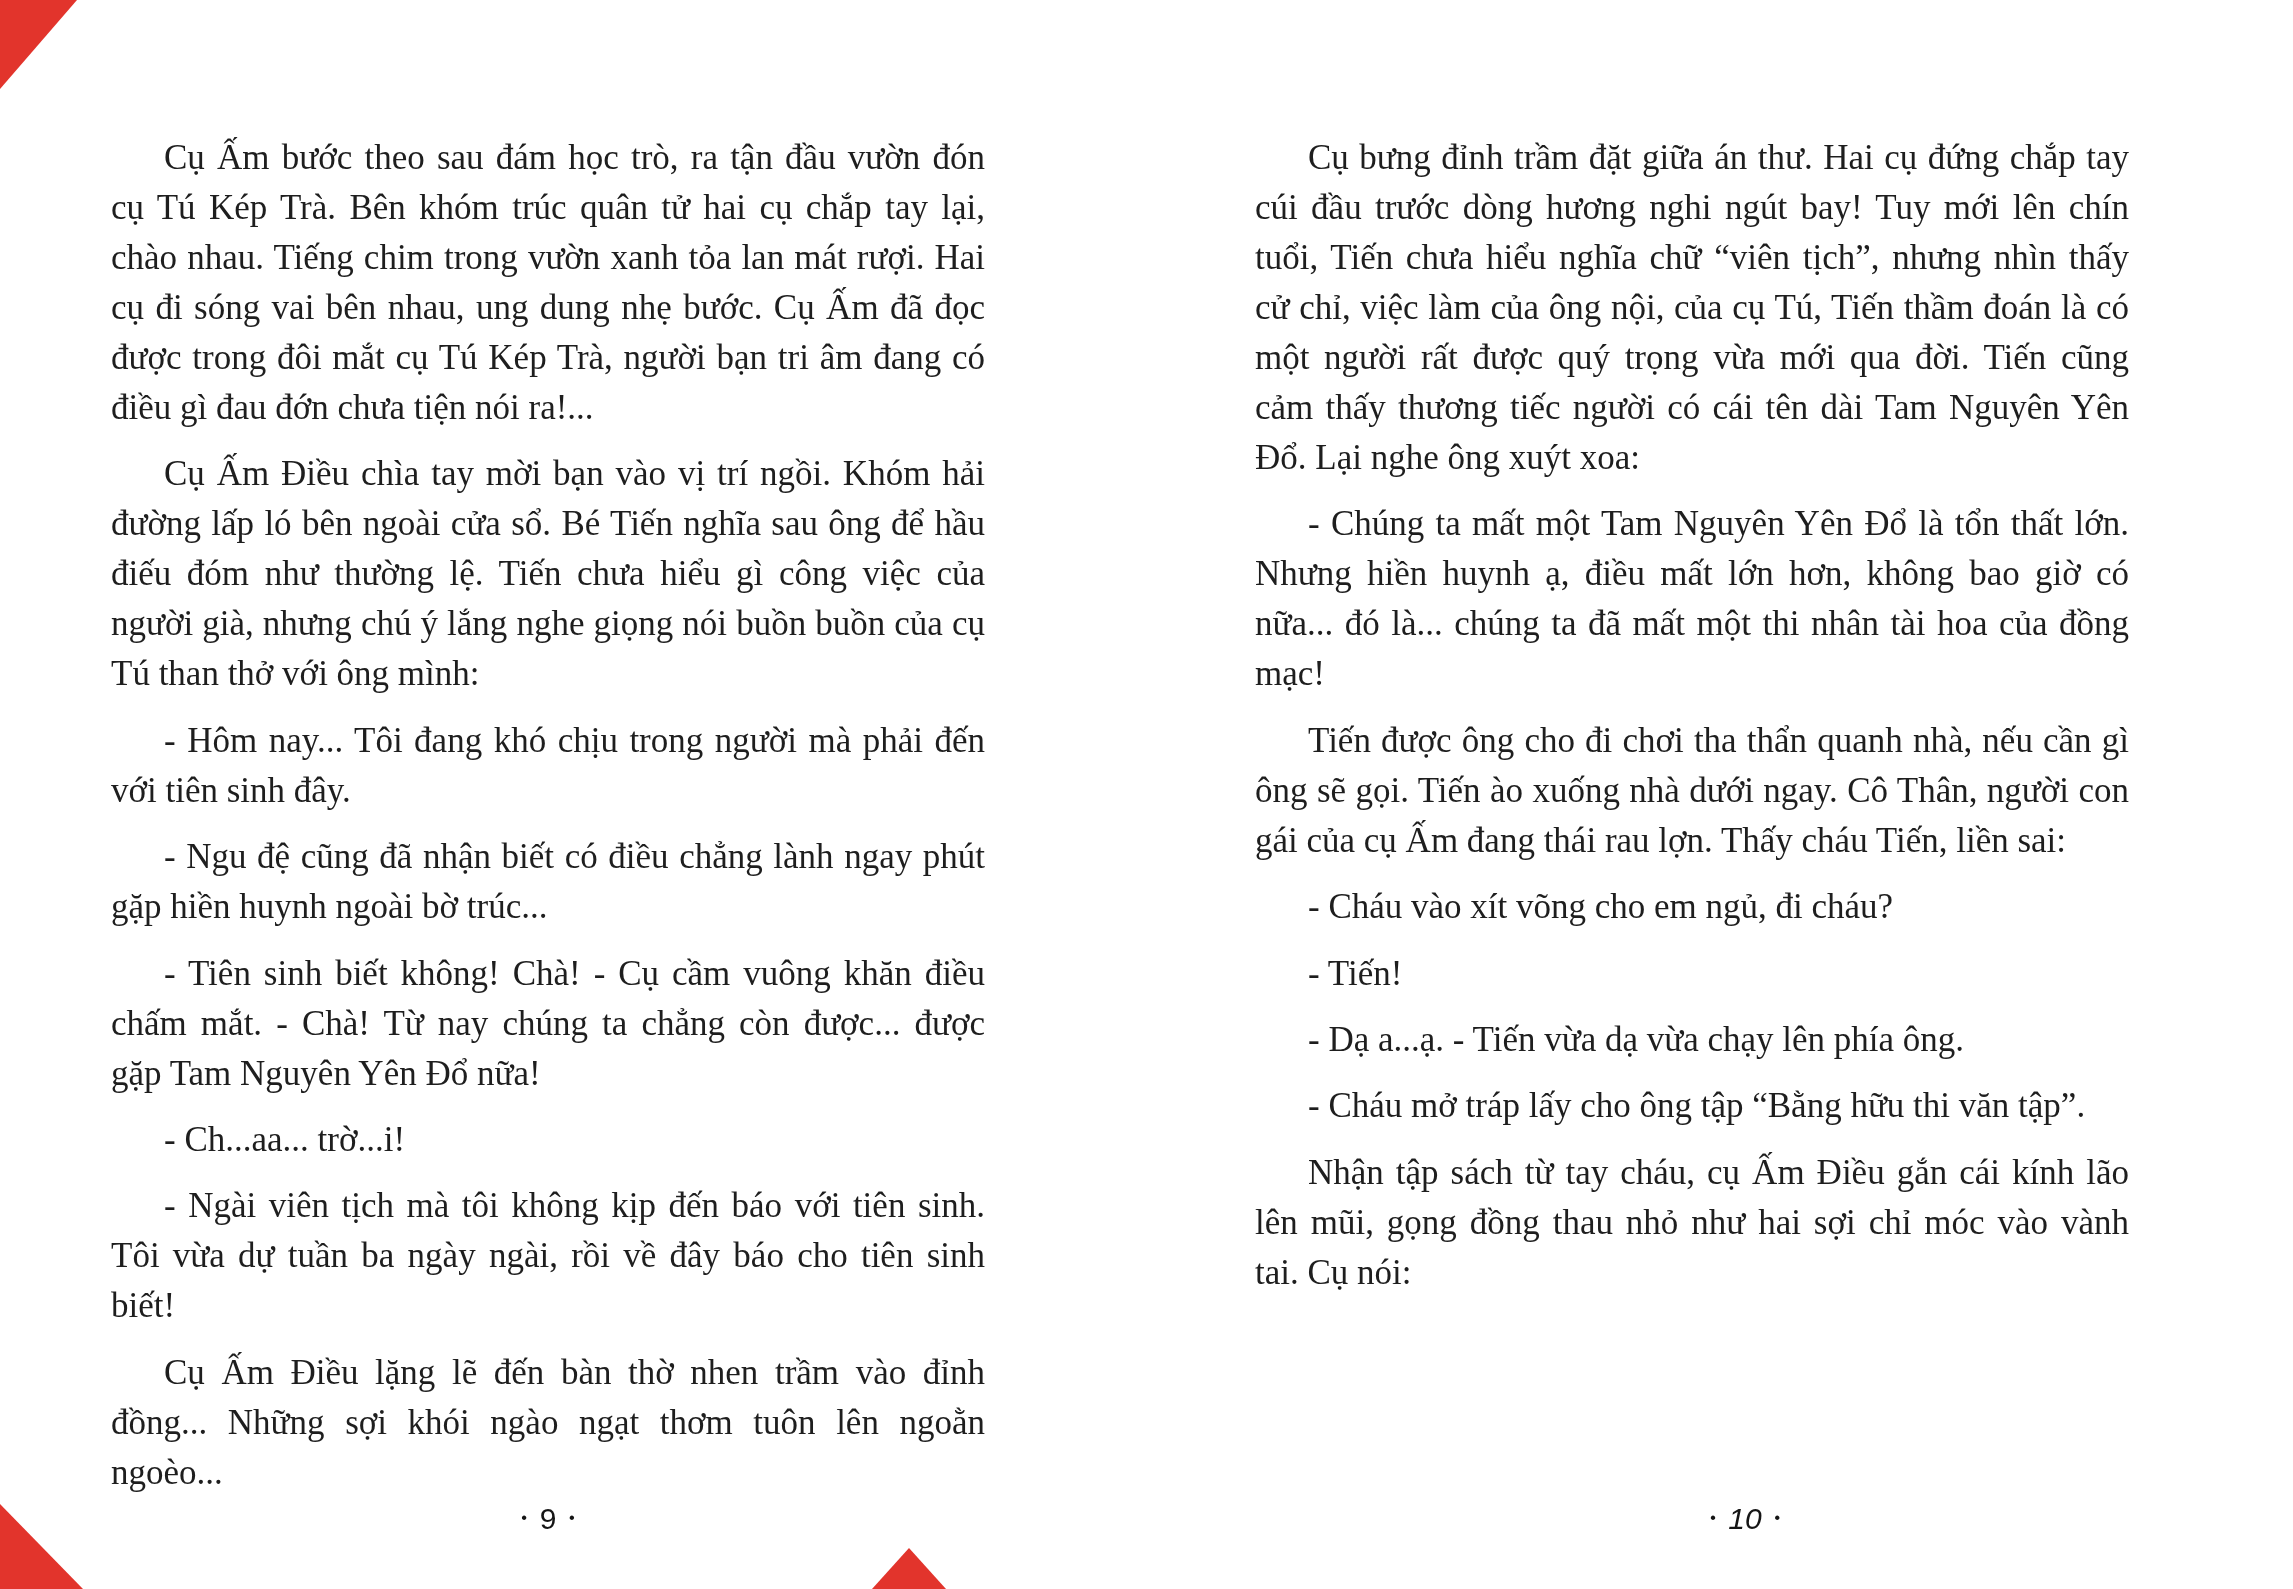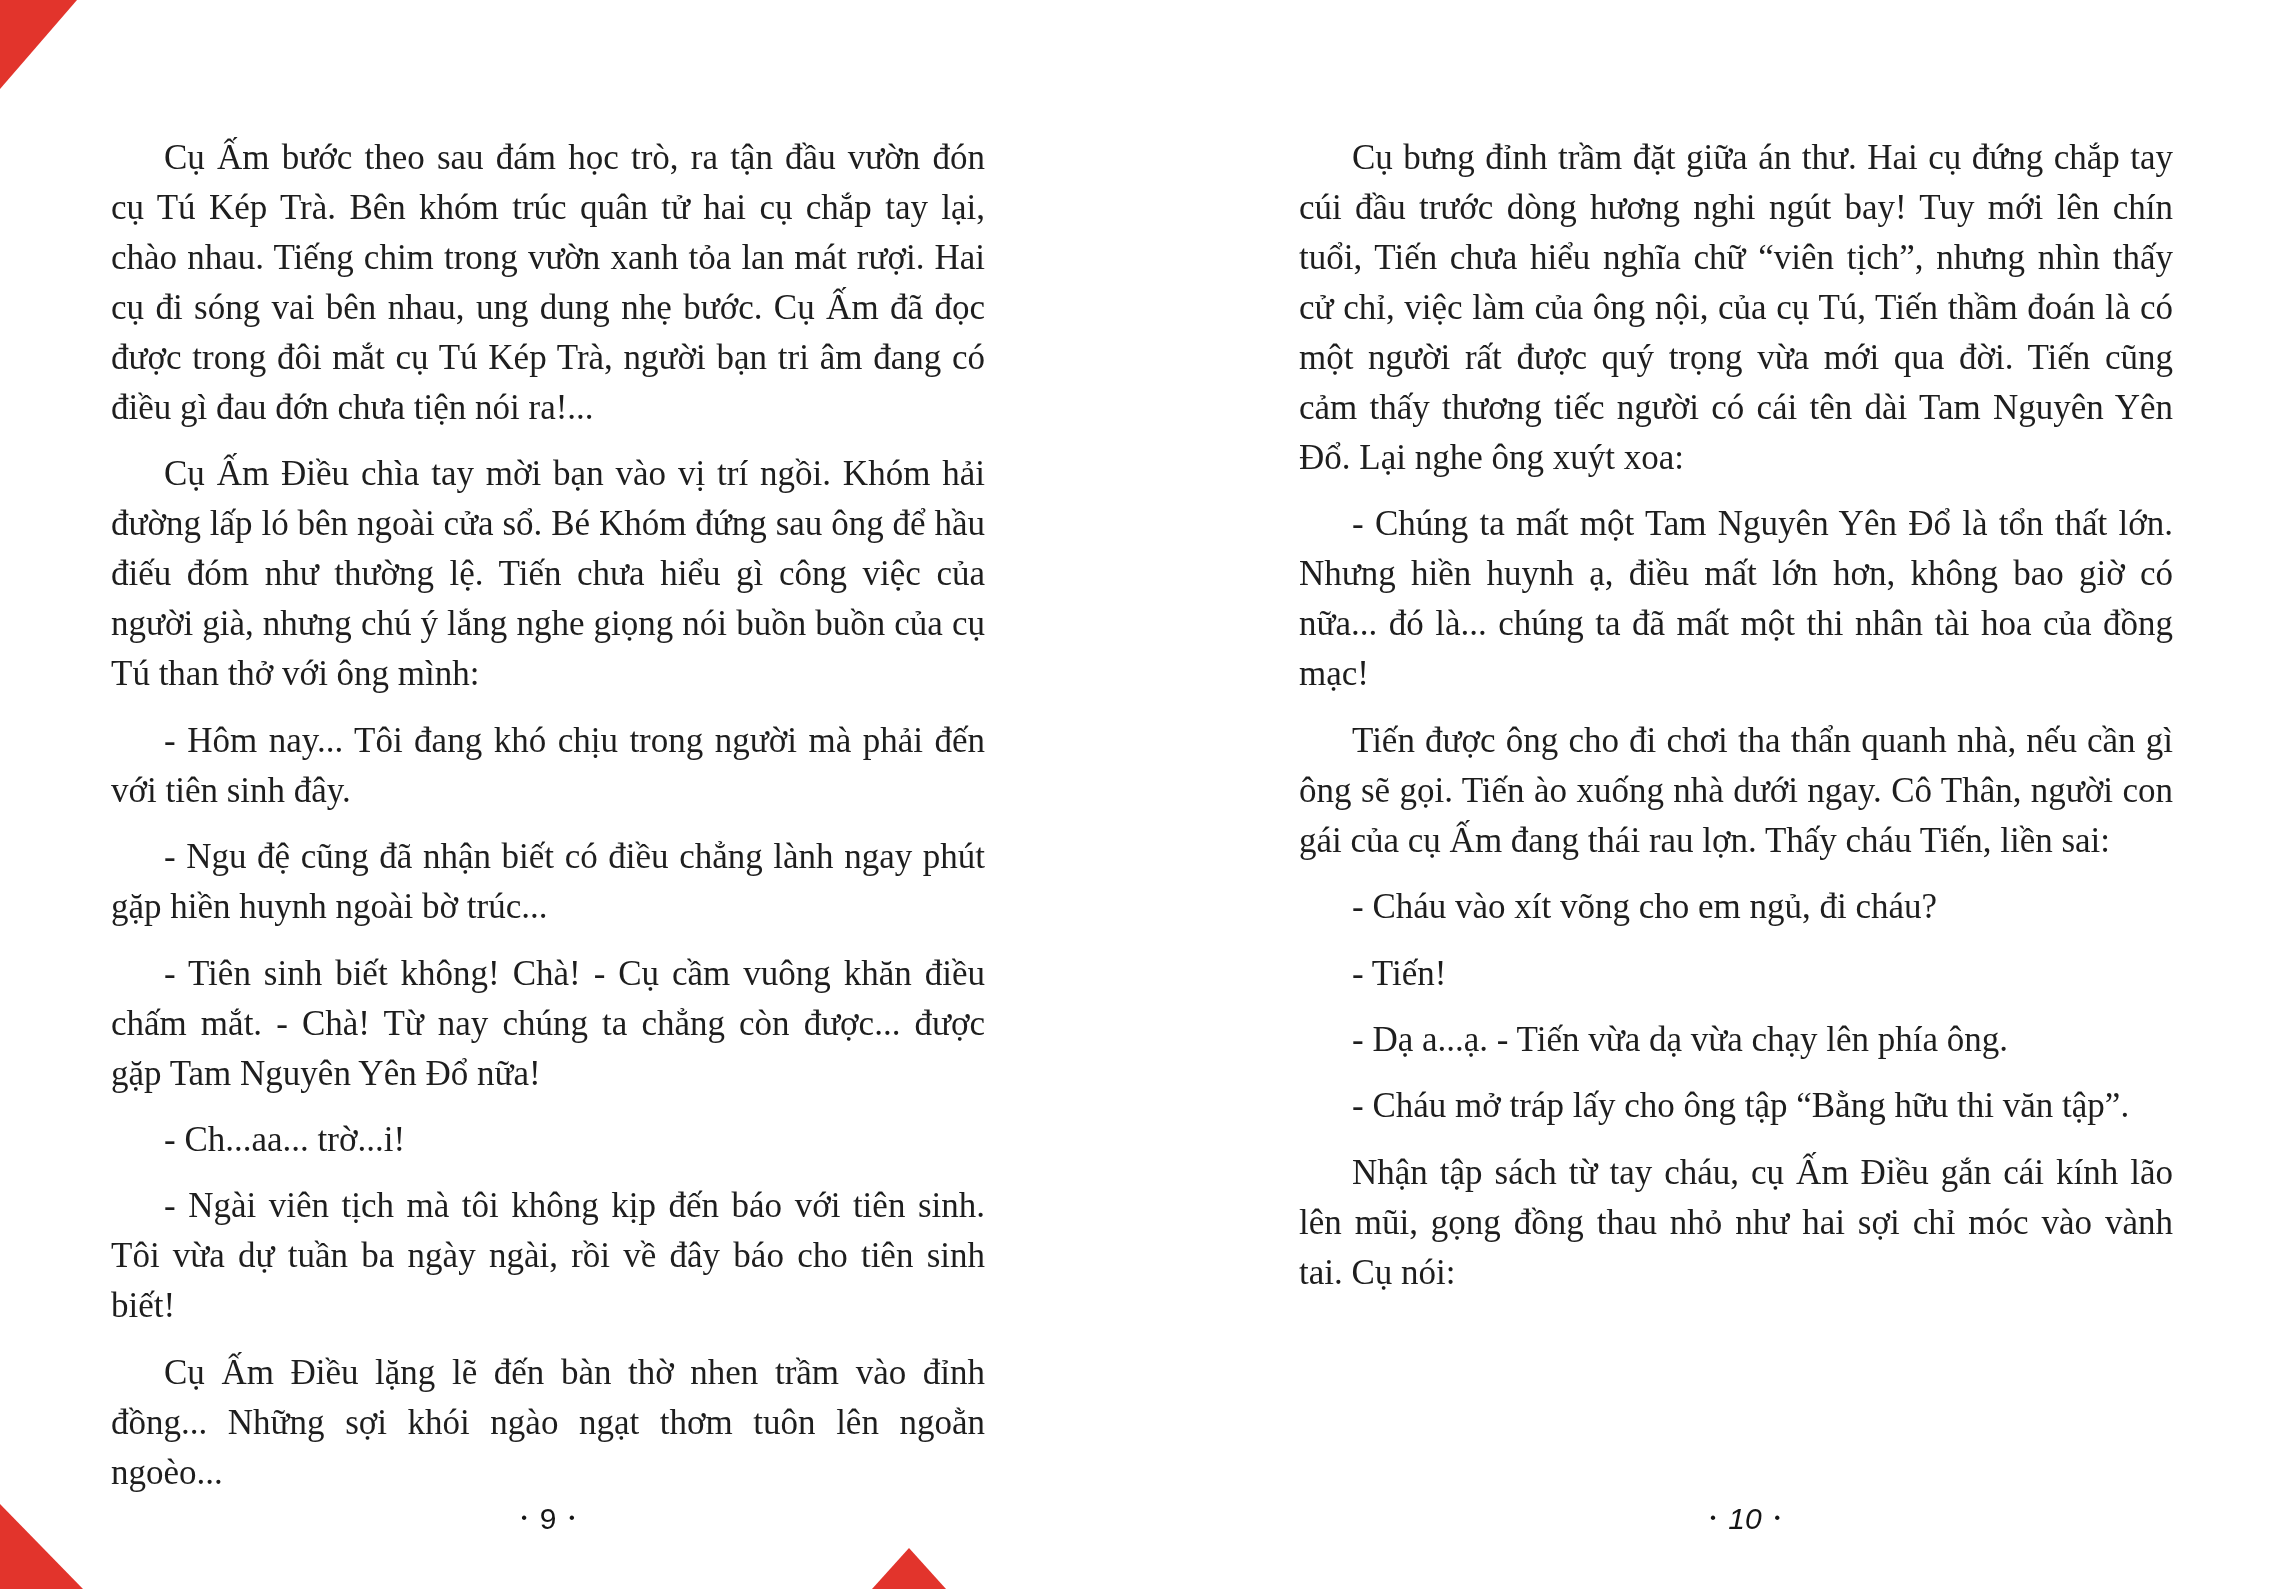--- a/index.html
+++ b/index.html
@@ -22,21 +22,21 @@
   }
   
   .page {
     position: absolute;
     top: 133px;
     width: 874px;
     font-size: 35px;
     line-height: 50px;
   }
   .page-left  { left: 111px; }
-  .page-right { left: 1299px; }
+  .page-right { left: 1255px; }
   .para {
     margin: 0 0 16.4px 0;
     text-indent: 53px;
     text-align: justify;
   }
   
   .folio {
     position: absolute;
     top: 1502px;
     width: 874px;
@@ -83,21 +83,21 @@
 <body>
 
 <div class="spread">
 
   <div class="corner corner-tl"></div>
   <div class="corner corner-bl"></div>
   <div class="corner corner-bc"></div>
 
   <div class="page page-left">
     <p class="para">Cụ Ấm bước theo sau đám học trò, ra tận đầu vườn đón cụ Tú Kép Trà. Bên khóm trúc quân tử hai cụ chắp tay lại, chào nhau. Tiếng chim trong vườn xanh tỏa lan mát rượi. Hai cụ đi sóng vai bên nhau, ung dung nhẹ bước. Cụ Ấm đã đọc được trong đôi mắt cụ Tú Kép Trà, người bạn tri âm đang có điều gì đau đớn chưa tiện nói ra!...</p>
-    <p class="para">Cụ Ấm Điều chìa tay mời bạn vào vị trí ngồi. Khóm hải đường lấp ló bên ngoài cửa sổ. Bé Khóm đứng sau ông để hầu điếu đóm như thường lệ. Tiến chưa hiểu gì công việc của người già, nhưng chú ý lắng nghe giọng nói buồn buồn của cụ Tú than thở với ông mình:</p>
+    <p class="para">Cụ Ấm Điều chìa tay mời bạn vào vị trí ngồi. Khóm hải đường lấp ló bên ngoài cửa sổ. Bé Tiến nghĩa sau ông để hầu điếu đóm như thường lệ. Tiến chưa hiểu gì công việc của người già, nhưng chú ý lắng nghe giọng nói buồn buồn của cụ Tú than thở với ông mình:</p>
     <p class="para">- Hôm nay... Tôi đang khó chịu trong người mà phải đến với tiên sinh đây.</p>
     <p class="para">- Ngu đệ cũng đã nhận biết có điều chẳng lành ngay phút gặp hiền huynh ngoài bờ trúc...</p>
     <p class="para">- Tiên sinh biết không! Chà! - Cụ cầm vuông khăn điều chấm mắt. - Chà! Từ nay chúng ta chẳng còn được... được gặp Tam Nguyên Yên Đổ nữa!</p>
     <p class="para">- Ch...aa... trờ...i!</p>
     <p class="para">- Ngài viên tịch mà tôi không kịp đến báo với tiên sinh. Tôi vừa dự tuần ba ngày ngài, rồi về đây báo cho tiên sinh biết!</p>
     <p class="para">Cụ Ấm Điều lặng lẽ đến bàn thờ nhen trầm vào đỉnh đồng... Những sợi khói ngào ngạt thơm tuôn lên ngoằn ngoèo...</p>
   </div>
 
   <div class="folio folio-left">
     <span class="dot">•</span><span class="num">9</span><span class="dot">•</span>

